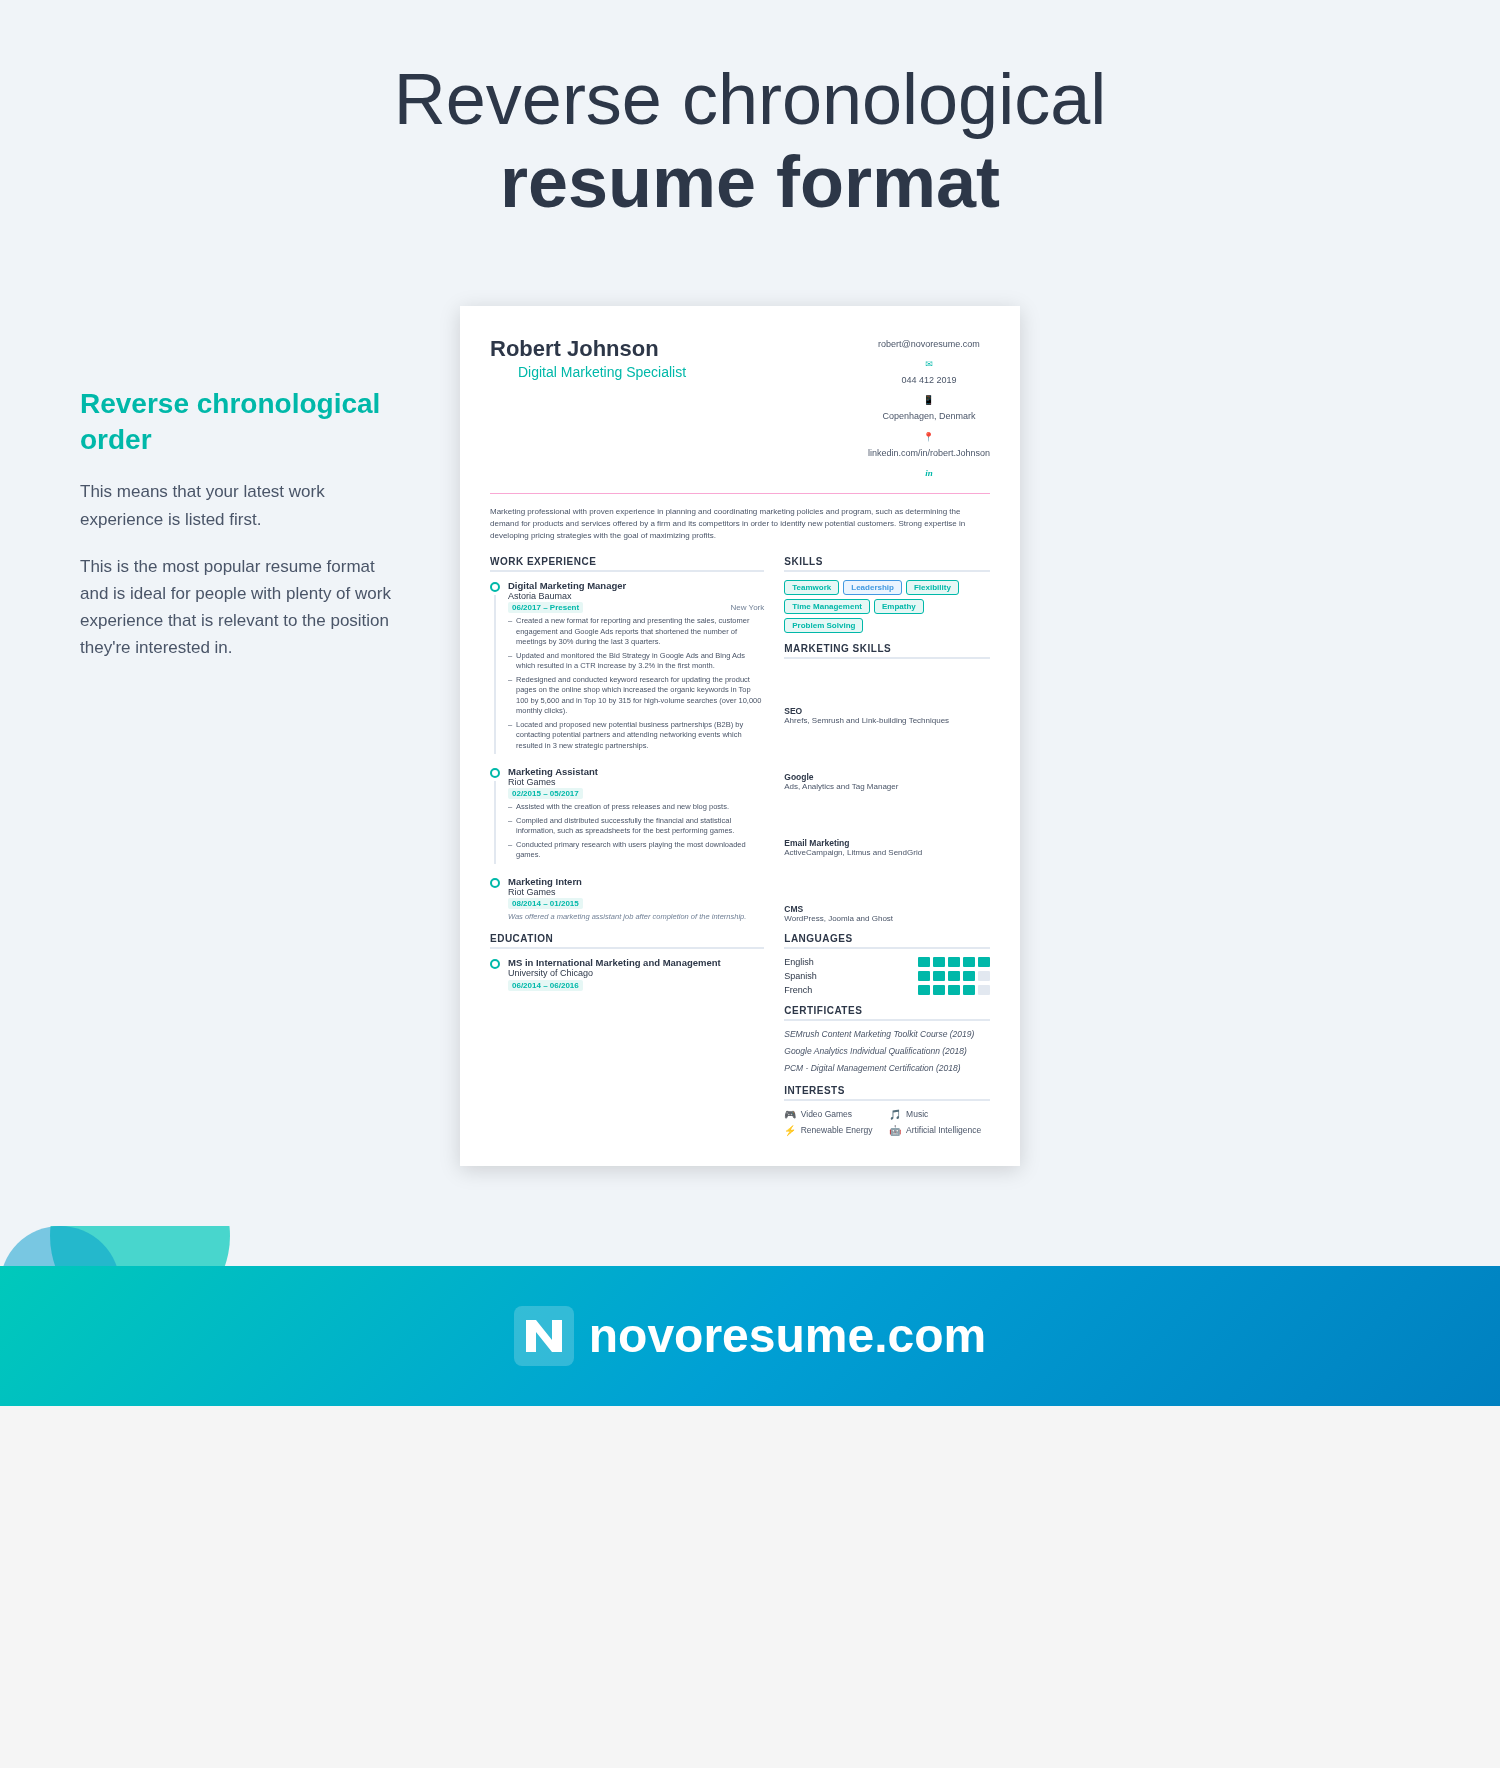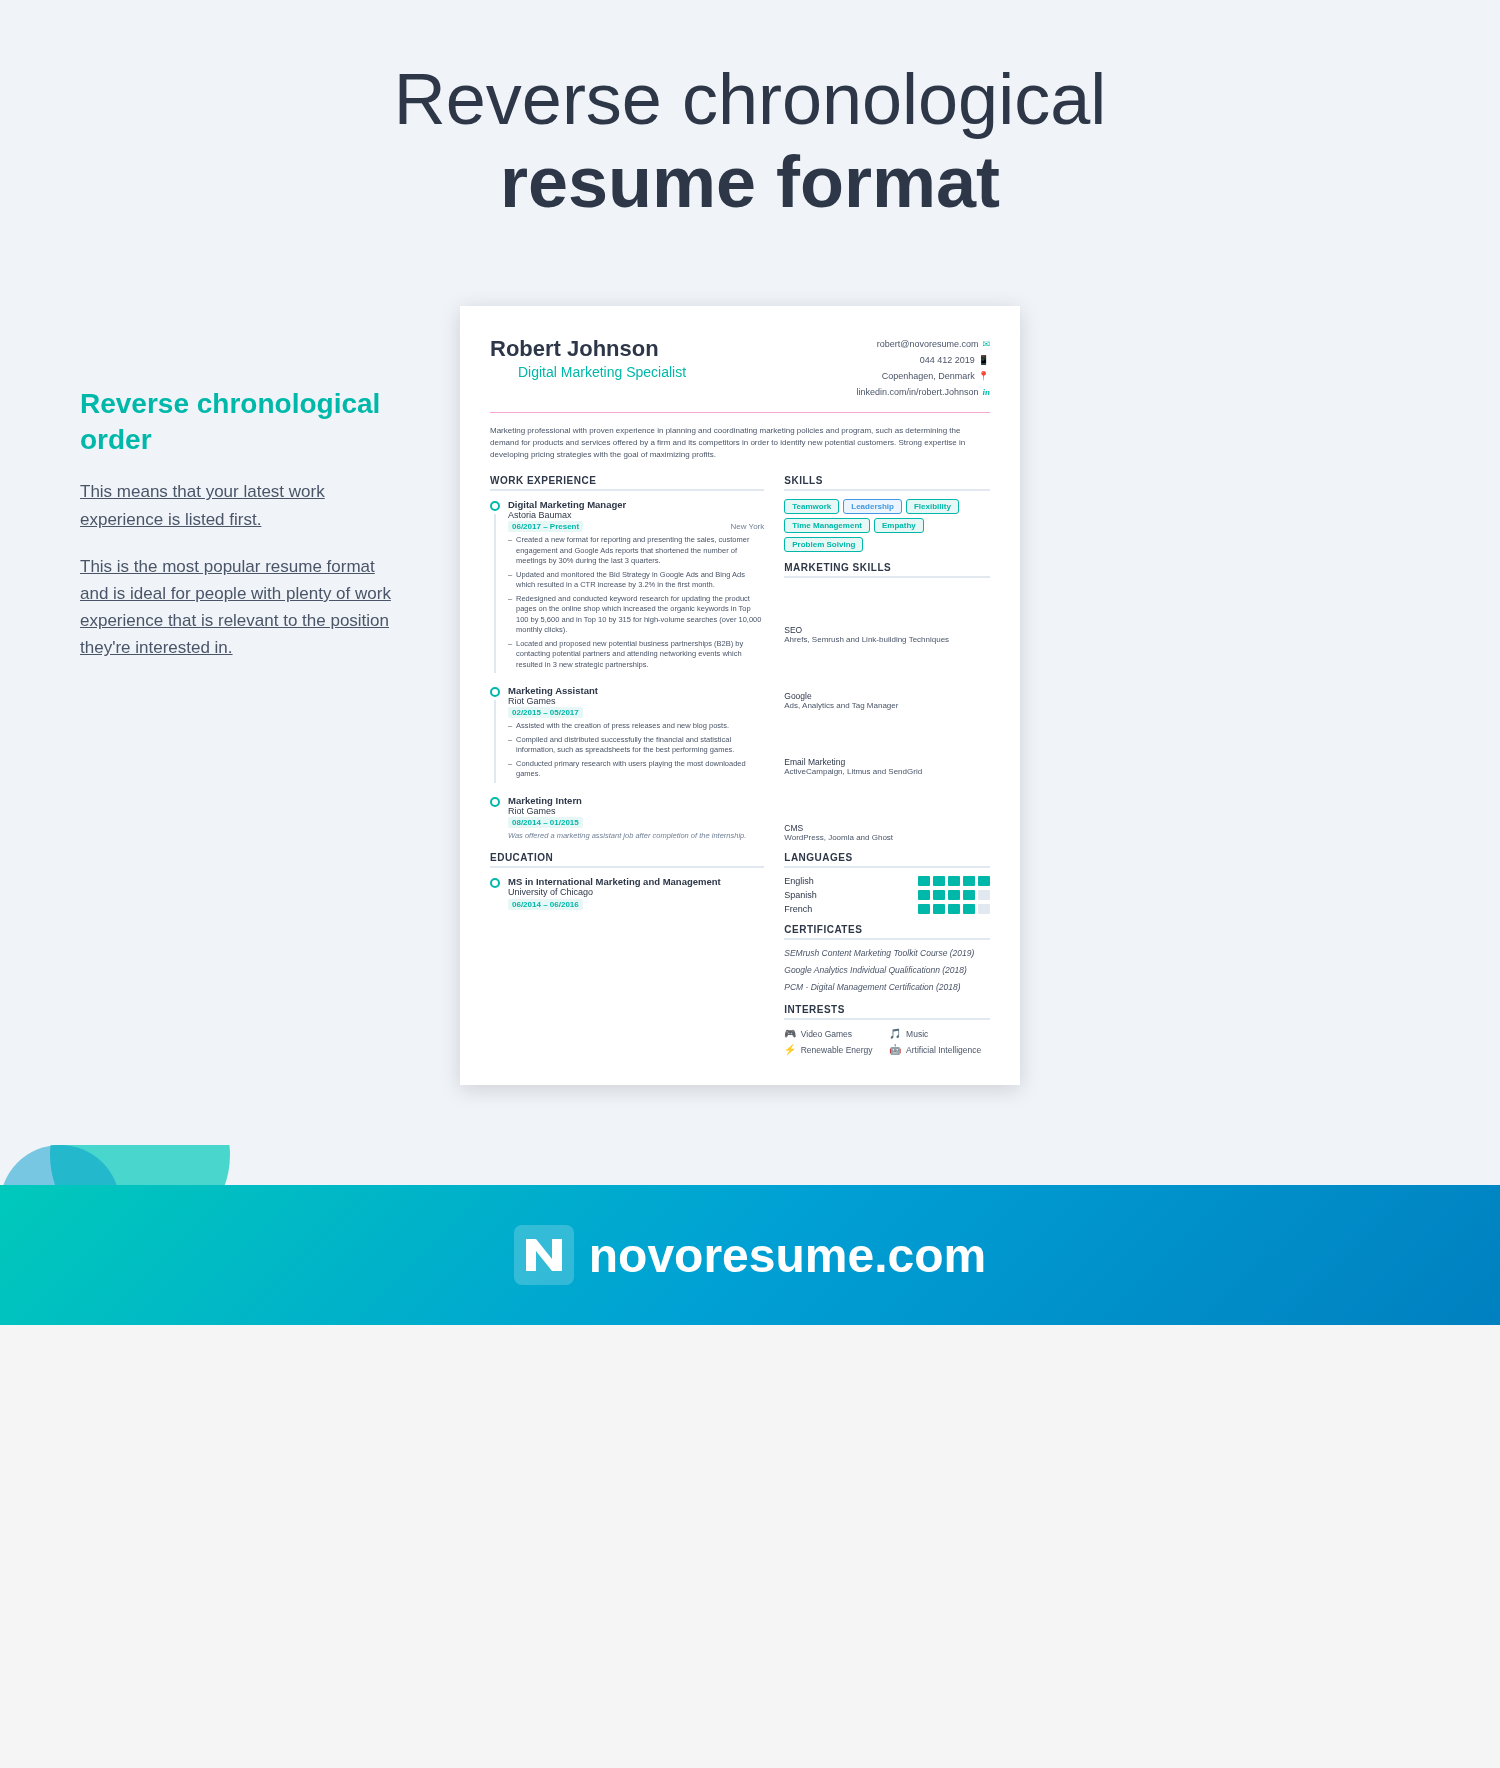--- a/index.html
+++ b/index.html
@@ -49,21 +49,20 @@
       font-size: 28px;
       font-weight: 700;
       line-height: 1.3;
       margin-bottom: 20px;
     }
     .annotation-text {
       color: #4a5568;
       font-size: 17px;
       line-height: 1.6;
       margin-bottom: 20px;
-      text-decoration: underline;
     }
 
     
     .bracket-container {
       position: relative;
     }
 
     
     .resume-card {
       flex: 1;
@@ -98,20 +97,21 @@
       text-align: right;
       font-size: 9px;
       color: #4a5568;
       line-height: 1.8;
     }
     .resume-contact-row {
       display: flex;
       align-items: center;
       justify-content: flex-end;
       gap: 4px;
+      flex-direction: column;
     }
     .contact-icon {
       color: #00b8a9;
       font-size: 9px;
     }
 
     
     .resume-summary {
       font-size: 8px;
       color: #4a5568;
@@ -284,21 +284,21 @@
       color: #4299e1;
       border-color: #4299e1;
     }
 
     
     .marketing-skill {
       margin-bottom: 6px;
     }
     .mskill-name {
       font-size: 8.5px;
-      font-weight: 400;
+      font-weight: 700;
       color: #2d3748;
       margin-top: 47px;
     }
     .mskill-detail {
       font-size: 8px;
       color: #4a5568;
     }
 
     
     .language-row {

